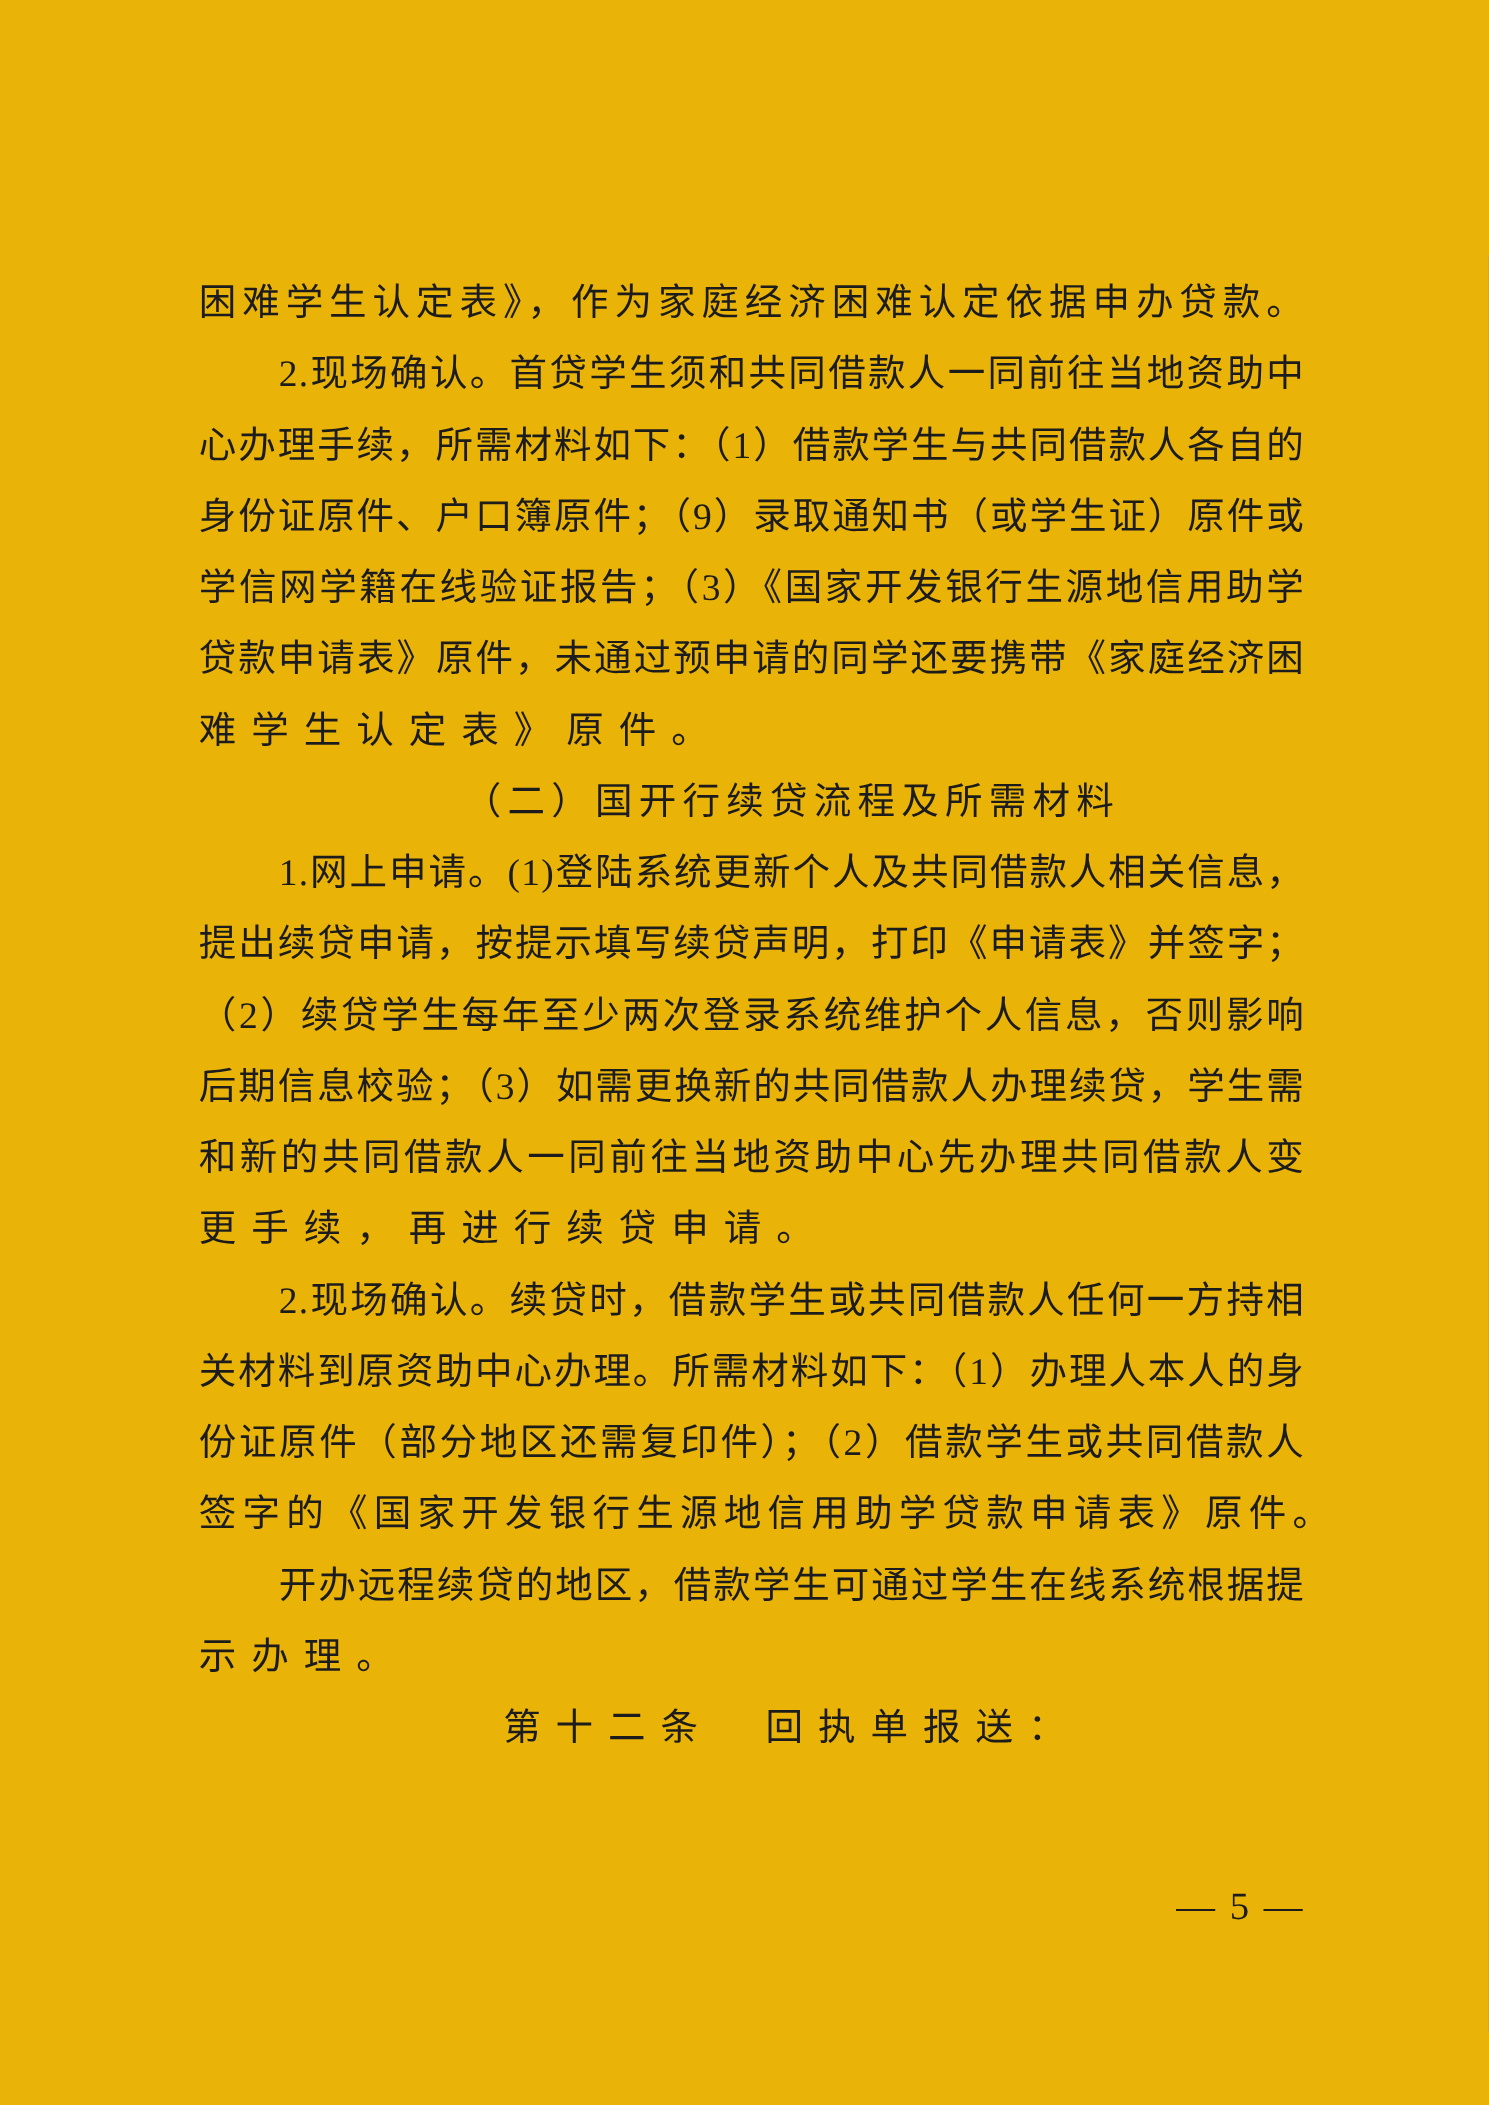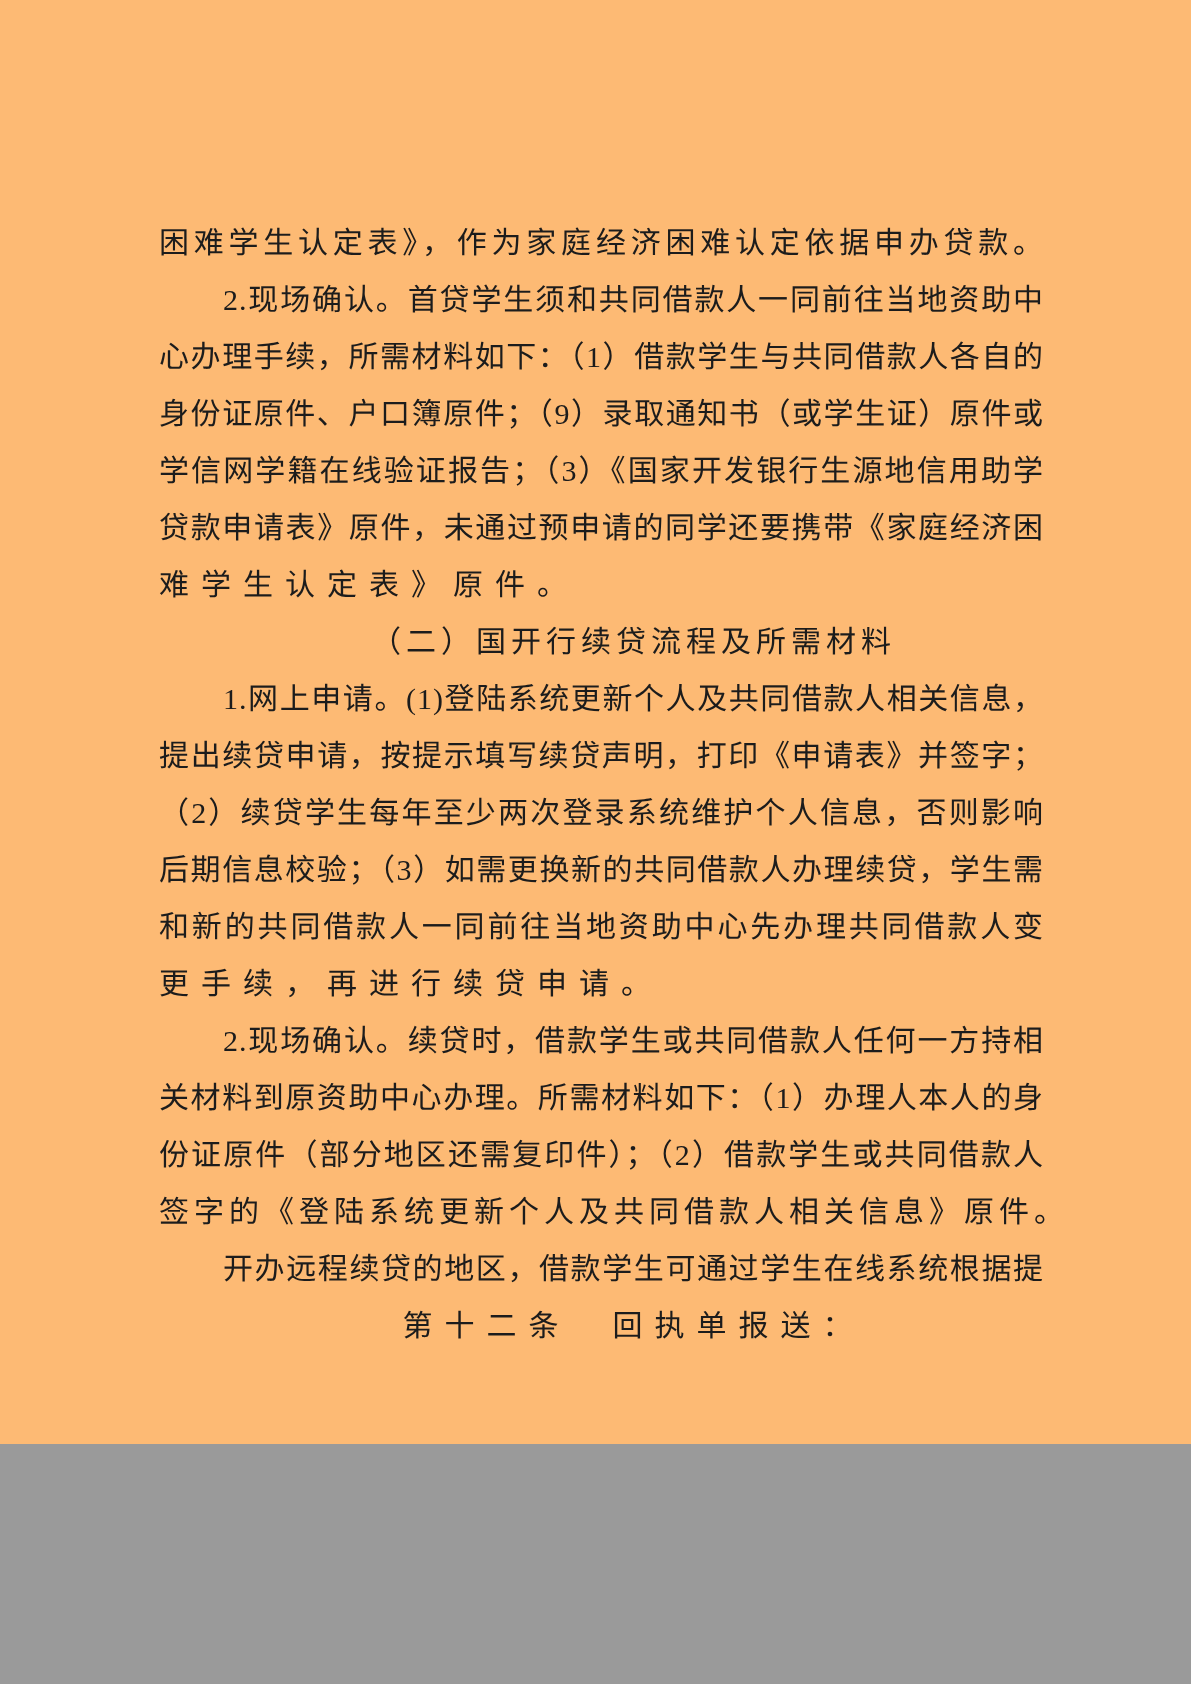--- a/index.html
+++ b/index.html
@@ -3,23 +3,23 @@
 <meta charset="utf-8">
 <style>
   html, body {
     margin: 0;
     padding: 0;
     background: #9a9a9a;
   }
   .page {
     position: relative;
     width: 1191px;
-    height: 1444px;
+    height: 1684px;
     margin: 0 auto;
-    background: #fdba74;
+    background: #eab308;
     overflow: hidden;
     font-family: "Liberation Serif", serif;
     color: #1c1c1c;
   }
   .body-text {
     position: absolute;
     left: 159px;
     top: 214px;
     width: 885px;
     font-size: 30px;
@@ -70,20 +70,21 @@
     <div class="ln ind sp5">（二）国开行续贷流程及所需材料</div>
     <div class="ln full ind">1.网上申请。(1)登陆系统更新个人及共同借款人相关信息，</div>
     <div class="ln full">提出续贷申请，按提示填写续贷声明，打印《申请表》并签字；</div>
     <div class="ln full">（2）续贷学生每年至少两次登录系统维护个人信息，否则影响</div>
     <div class="ln full">后期信息校验；（3）如需更换新的共同借款人办理续贷，学生需</div>
     <div class="ln full">和新的共同借款人一同前往当地资助中心先办理共同借款人变</div>
     <div class="ln sp12">更手续，再进行续贷申请。</div>
     <div class="ln full ind">2.现场确认。续贷时，借款学生或共同借款人任何一方持相</div>
     <div class="ln full">关材料到原资助中心办理。所需材料如下：（1）办理人本人的身</div>
     <div class="ln full">份证原件（部分地区还需复印件）；（2）借款学生或共同借款人</div>
-    <div class="ln sp5">签字的《登陆系统更新个人及共同借款人相关信息》原件。</div>
+    <div class="ln sp5">签字的《国家开发银行生源地信用助学贷款申请表》原件。</div>
     <div class="ln full ind">开办远程续贷的地区，借款学生可通过学生在线系统根据提</div>
+    <div class="ln sp12">示办理。</div>
     <div class="ln ind sp12">第十二条　回执单报送：</div>
   </div>
 
   <div class="page-footer">— 5 —</div>
 
 </div>
 
 </body></html>

